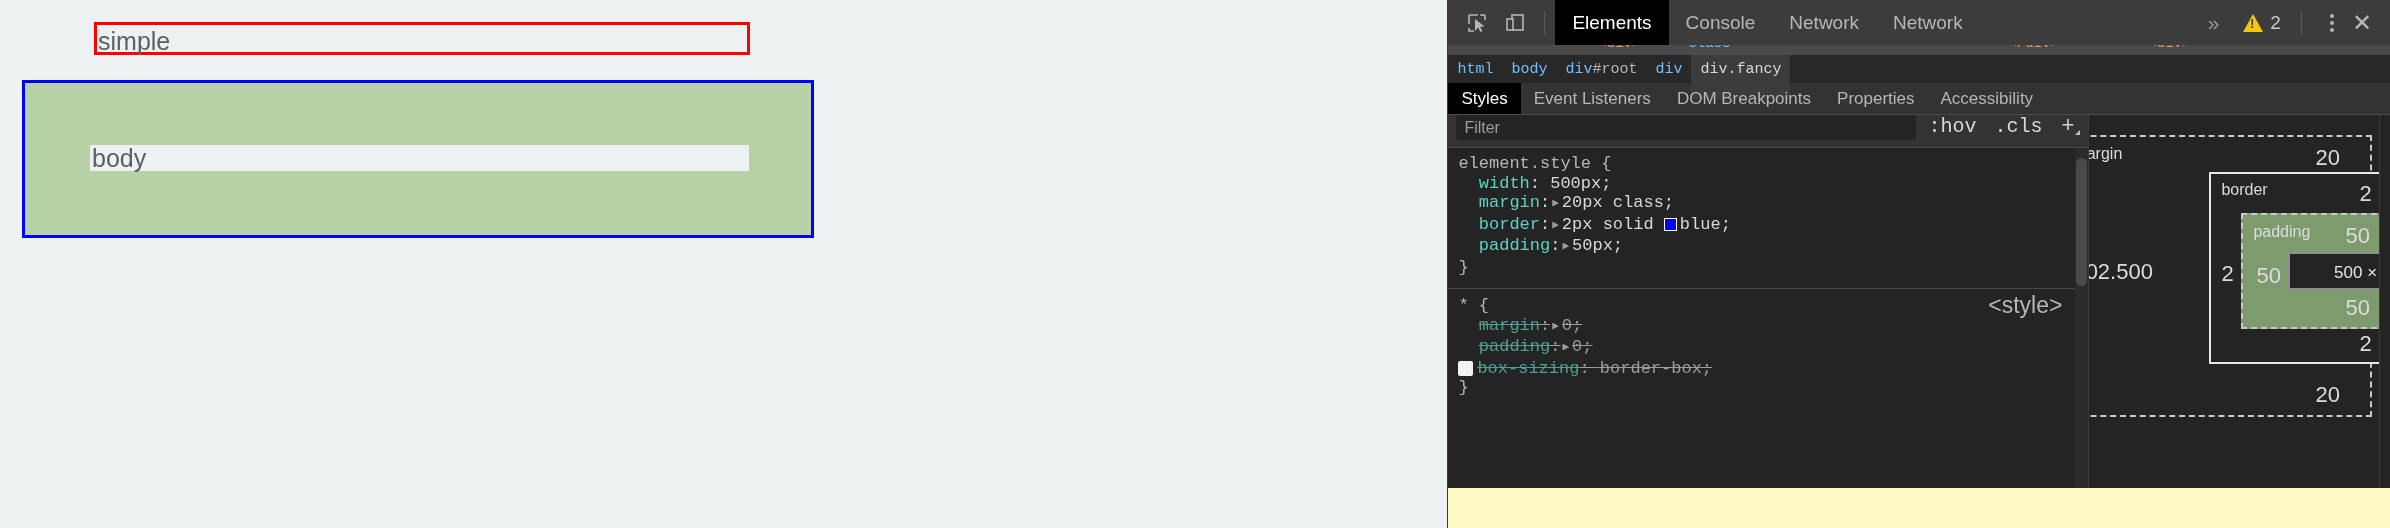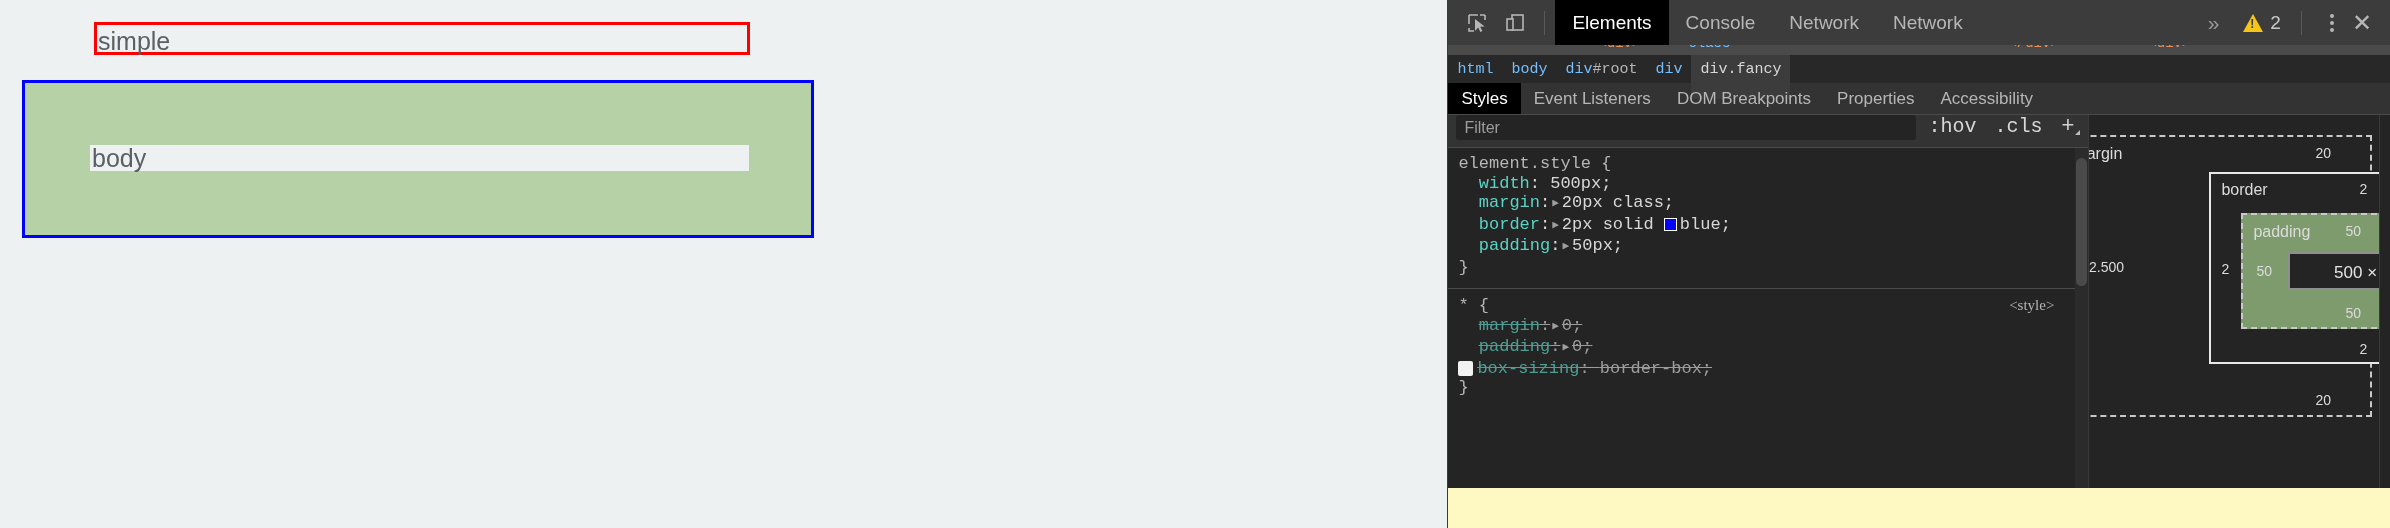--- a/index.html
+++ b/index.html
@@ -331,24 +331,24 @@
     display: inline-block;
     width: 13px; height: 13px;
     background: #0000ff;
     border: 1px solid #ffffff;
     vertical-align: -2px;
     margin-right: 3px;
     box-sizing: border-box;
   }
   .stylesrc {
     position: absolute;
-    right: 34px;
+    right: 26px;
     color: #b6b6b6;
-    font-family: Liberation Serif, serif;
-    font-size: 15px;
+    font-family: Liberation Sans, sans-serif;
+    font-size: 23px;
   }
   .struck { text-decoration: line-through; color: #9c9c9c; }
   .struck .prop { color: #4f9e95; text-decoration: line-through; }
   .chk {
     display: inline-block;
     width: 15px; height: 15px;
     background: #f2f2f2;
     border-radius: 2px;
     vertical-align: -3px;
     margin-right: 4px;
@@ -423,21 +423,21 @@
   .bm-lbl {
     position: absolute;
     font-family: "Liberation Sans", sans-serif;
     font-size: 16px;
     color: #dcdcdc;
     white-space: nowrap;
   }
   .bm-num {
     position: absolute;
     font-family: "Liberation Sans", sans-serif;
-    font-size: 14px;
+    font-size: 22px;
     color: #dcdcdc;
     white-space: nowrap;
   }
   .bm-size {
     position: absolute;
     left: 0; right: 0;
     top: 9px;
     text-align: center;
     font-size: 17px;
     color: #e4e4e4;

